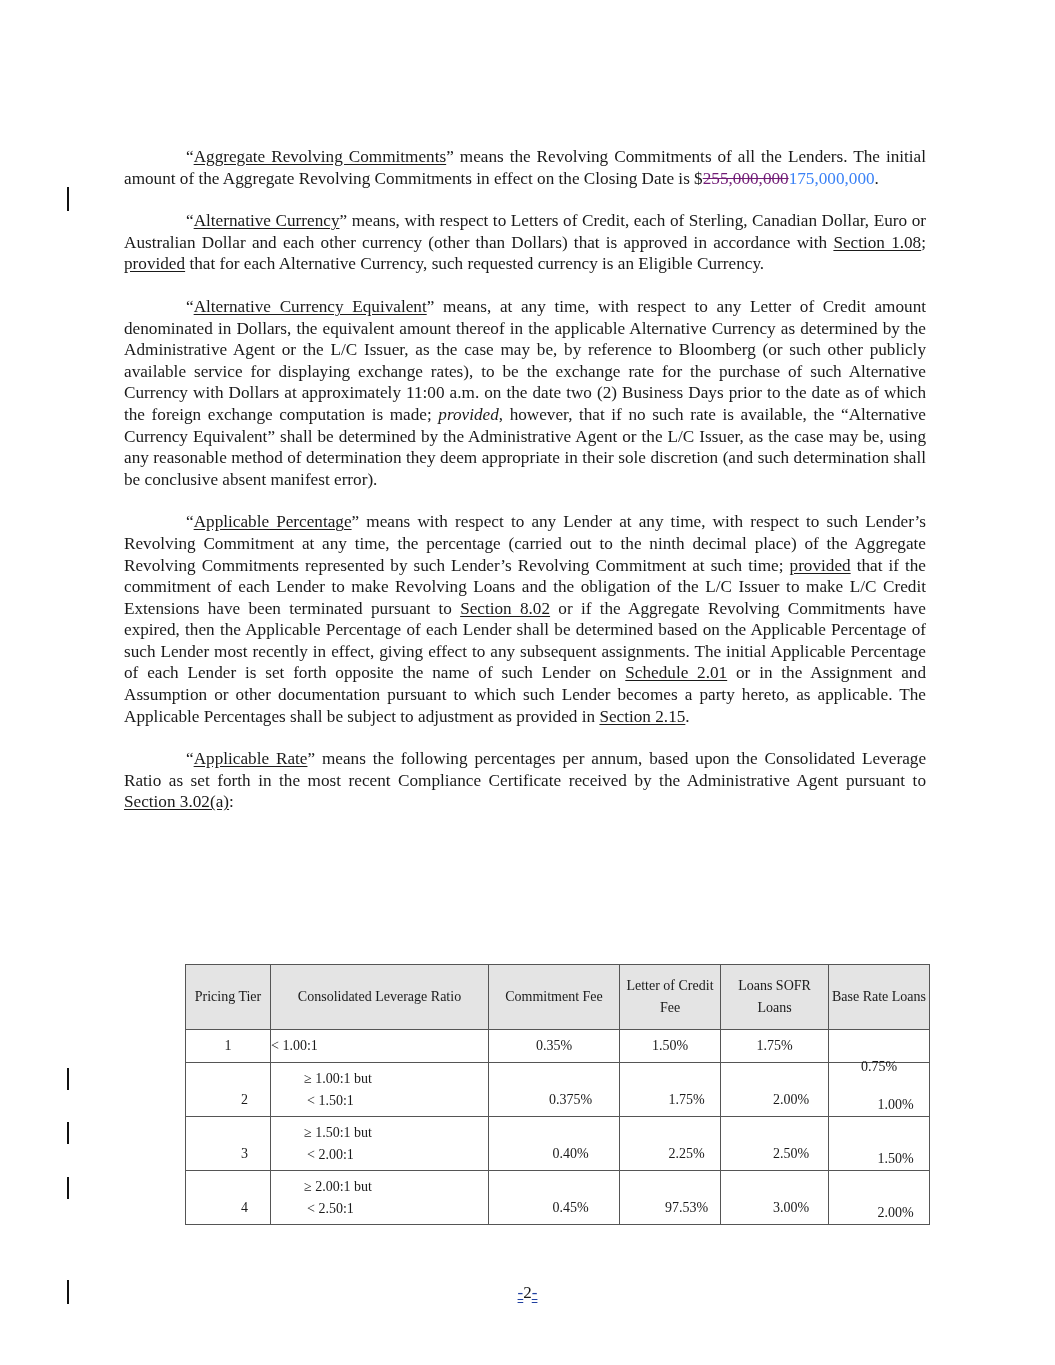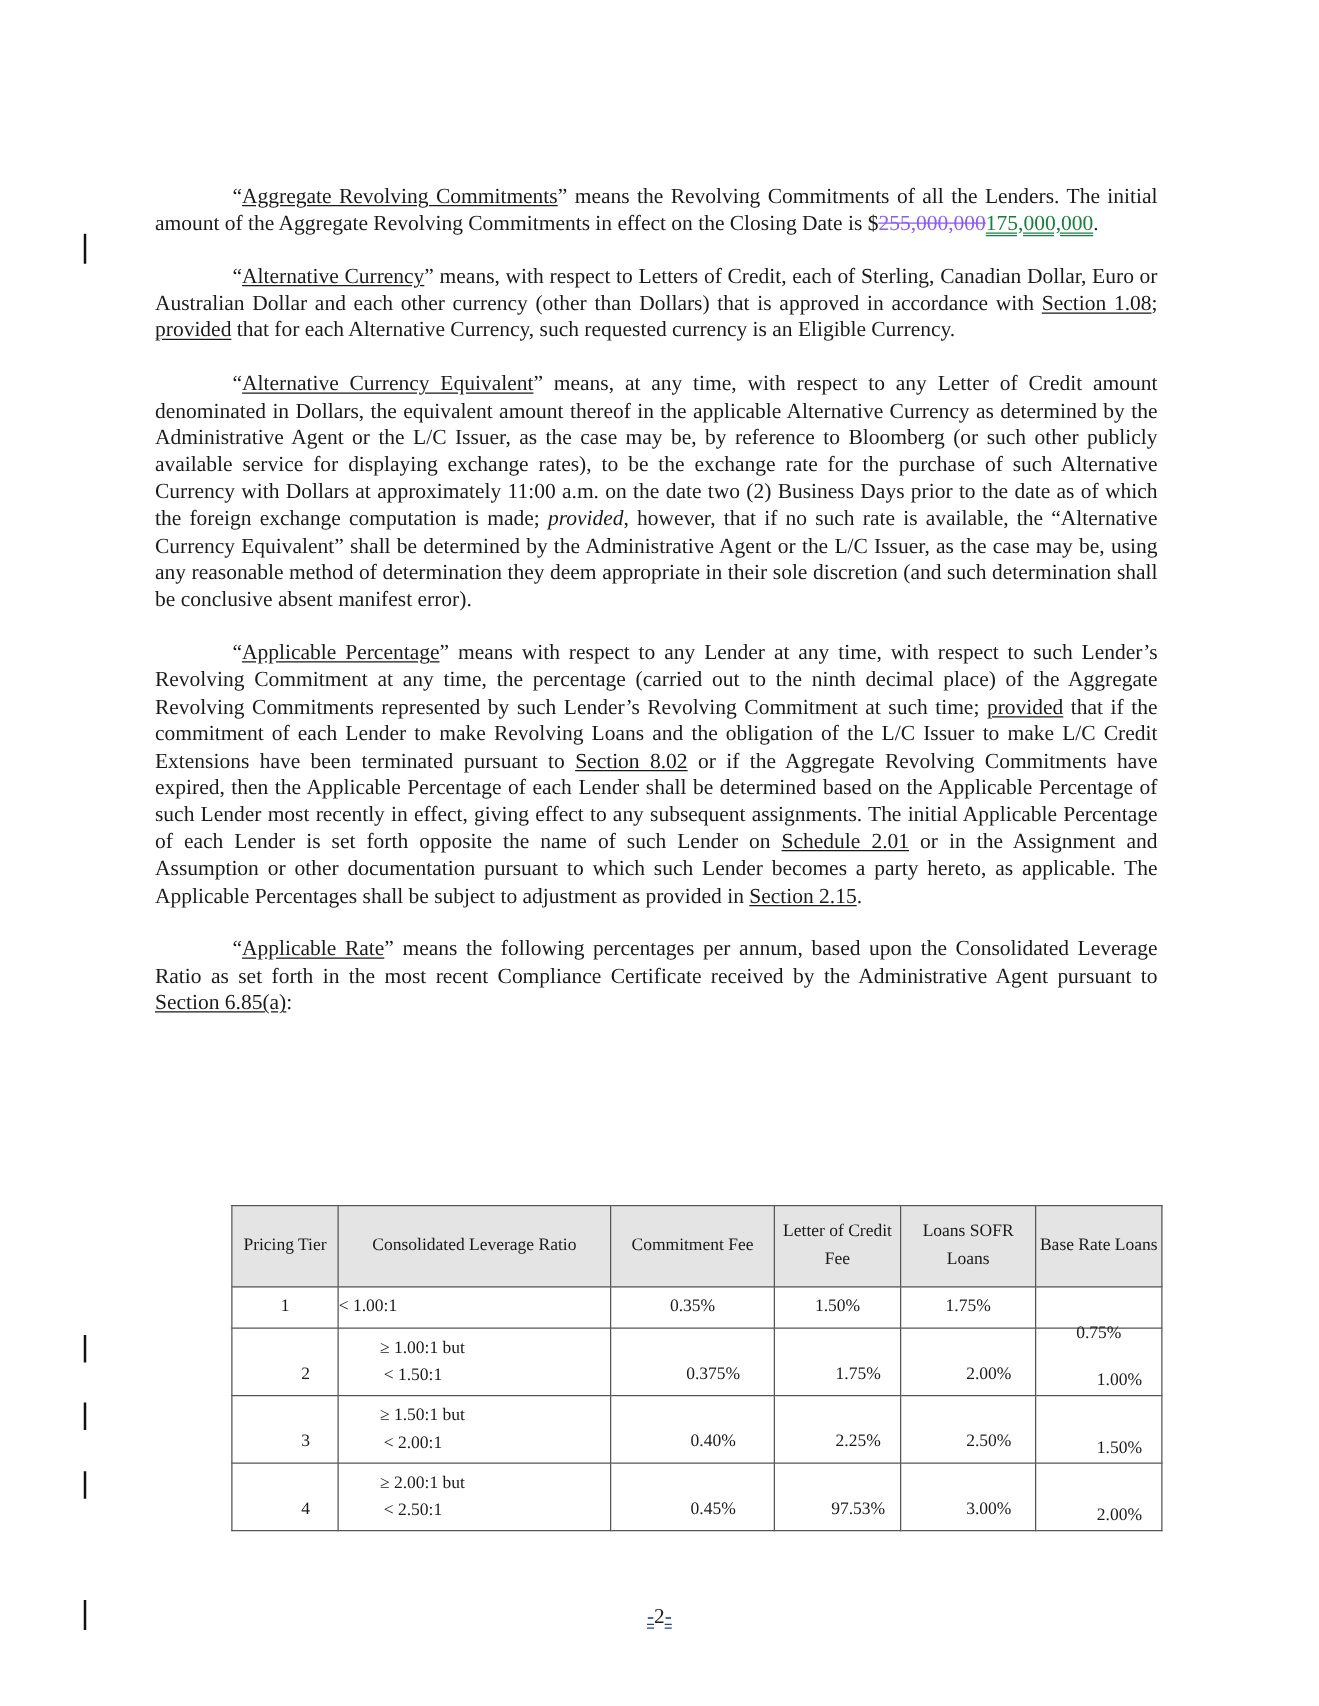--- a/index.html
+++ b/index.html
@@ -8,22 +8,22 @@
     font-family: "Liberation Serif", serif; color: #1a1a1a;
   }
   .page { position: absolute; left: 124px; top: 146px; width: 802px; }
   p.def {
     margin: 0 0 21px 0;
     font-size: 17.2px; line-height: 21.6px;
     text-align: justify; text-indent: 62px;
   }
   .u { text-decoration: underline; text-underline-offset: 2px; }
   .i { font-style: italic; }
-  .del { color: #8b5cf6; text-decoration: line-through; }
-  .ins { color: #15803d; text-decoration: underline; text-decoration-style: double; text-underline-offset: 2px; }
+  .del { color: #701a75; text-decoration: line-through; }
+  .ins { color: #3b82f6; text-decoration-style: double; text-underline-offset: 2px; }
   .change-bar { position: absolute; left: 67px; width: 2px; background: #111; }
   table.rates {
     position: absolute; left: 185px; top: 964px; width: 745px;
     border-collapse: collapse; font-size: 14px; line-height: 21.6px; border-radius: 28px;
   }
   table.rates th, table.rates td { border: 1.3px solid #555; padding: 0; }
   table.rates th {
     background: #e4e4e4; font-weight: normal; text-align: center; vertical-align: middle;
     height: 64px;
   }
@@ -53,21 +53,21 @@
 
   <p class="def" style="margin-bottom:21px;"><span>“</span><span class="u">Aggregate Revolving Commitments</span><span>” means the Revolving Commitments of all the Lenders. The initial amount of the Aggregate Revolving Commitments in effect on the Closing Date is $</span><span class="del">255,000,000</span><span class="ins">175,000,000</span><span>.</span></p>
 
 
   <p class="def"><span>“</span><span class="u">Alternative Currency</span><span>” means, with respect to Letters of Credit, each of Sterling, Canadian Dollar, Euro or Australian Dollar and each other currency (other than Dollars) that is approved in accordance with </span><span class="u">Section 1.08</span><span>; </span><span class="u">provided</span><span> that for each Alternative Currency, such requested currency is an Eligible Currency.</span></p>
 
   <p class="def"><span>“</span><span class="u">Alternative Currency Equivalent</span><span>” means, at any time, with respect to any Letter of Credit amount denominated in Dollars, the equivalent amount thereof in the applicable Alternative Currency as determined by the Administrative Agent or the L/C Issuer, as the case may be, by reference to Bloomberg (or such other publicly available service for displaying exchange rates), to be the exchange rate for the purchase of such Alternative Currency with Dollars at approximately 11:00 a.m. on the date two (2) Business Days prior to the date as of which the foreign exchange computation is made; </span><span class="i">provided</span><span>, however, that if no such rate is available, the “Alternative Currency Equivalent” shall be determined by the Administrative Agent or the L/C Issuer, as the case may be, using any reasonable method of determination they deem appropriate in their sole discretion (and such determination shall be conclusive absent manifest error).</span></p>
 
   <p class="def"><span>“</span><span class="u">Applicable Percentage</span><span>” means with respect to any Lender at any time, with respect to such Lender’s Revolving Commitment at any time, the percentage (carried out to the ninth decimal place) of the Aggregate Revolving Commitments represented by such Lender’s Revolving Commitment at such time; </span><span class="u">provided</span><span> that if the commitment of each Lender to make Revolving Loans and the obligation of the L/C Issuer to make L/C Credit Extensions have been terminated pursuant to </span><span class="u">Section 8.02</span><span> or if the Aggregate Revolving Commitments have expired, then the Applicable Percentage of each Lender shall be determined based on the Applicable Percentage of such Lender most recently in effect, giving effect to any subsequent assignments. The initial Applicable Percentage of each Lender is set forth opposite the name of such Lender on </span><span class="u">Schedule 2.01</span><span> or in the Assignment and Assumption or other documentation pursuant to which such Lender becomes a party hereto, as applicable. The Applicable Percentages shall be subject to adjustment as provided in </span><span class="u">Section 2.15</span><span>.</span></p>
 
-  <p class="def"><span>“</span><span class="u">Applicable Rate</span><span>” means the following percentages per annum, based upon the Consolidated Leverage Ratio as set forth in the most recent Compliance Certificate received by the Administrative Agent pursuant to </span><span class="u">Section 6.85(a)</span><span>:</span></p>
+  <p class="def"><span>“</span><span class="u">Applicable Rate</span><span>” means the following percentages per annum, based upon the Consolidated Leverage Ratio as set forth in the most recent Compliance Certificate received by the Administrative Agent pursuant to </span><span class="u">Section 3.02(a)</span><span>:</span></p>
 </div>
 
 <table class="rates">
   <colgroup>
     <col style="width:85px">
       <col style="width:218px">
       <col style="width:131px">
       <col style="width:101px">
       <col style="width:108px">
       <col style="width:101px">

